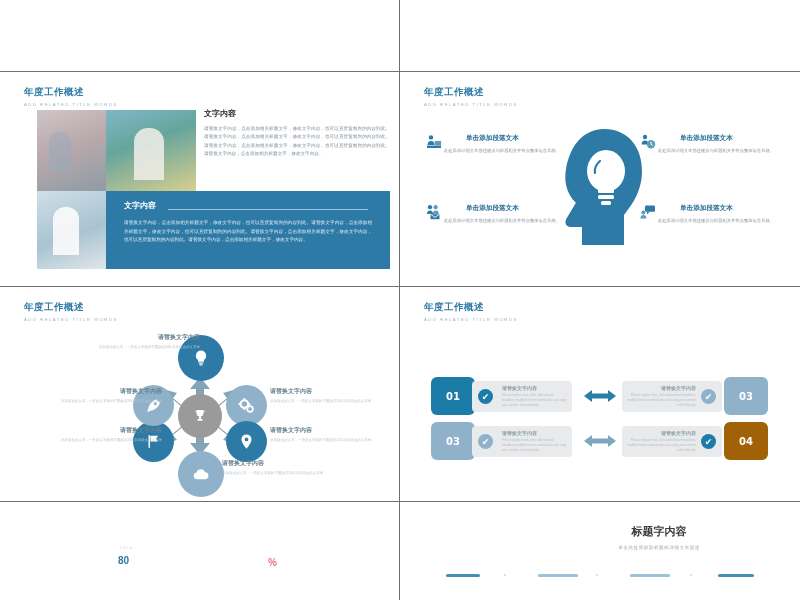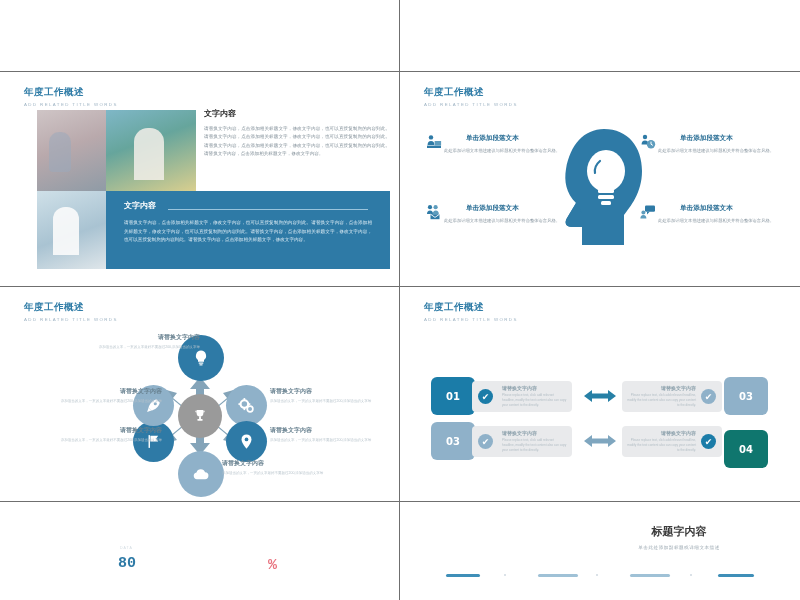--- a/index.html
+++ b/index.html
@@ -73,26 +73,26 @@
       font-size:10px;font-weight:bold;font-family:"DejaVu Sans",sans-serif;}
   .cardg{position:absolute;width:100px;height:31px;background:#e9eaec;border-radius:4px;}
   .cardg .ct{position:absolute;left:30px;top:4px;font-size:5px;color:#8fa3ae;font-weight:bold;
       font-family:"DejaVu Sans",sans-serif;}
   .cardg .cb{position:absolute;left:30px;top:12px;right:5px;font-size:3.1px;line-height:1.55;color:#b4bfc6;}
   .tick{position:absolute;left:6px;top:8px;width:15px;height:15px;border-radius:50%;
       display:flex;align-items:center;justify-content:center;color:#fff;font-size:9px;}
   .dbl{position:absolute;width:32px;height:14px;}
 
   
-  .s8 .bigtitle{position:absolute;left:164px;top:22px;width:230px;text-align:center;}
+  .s8 .bigtitle{position:absolute;left:144px;top:22px;width:230px;text-align:center;}
   .s8 .bigtitle .b1t{font-size:11px;color:#3b3b3b;font-weight:bold;font-family:"DejaVu Sans",sans-serif;}
   .s8 .bigtitle .b2t{font-size:4.6px;color:#9aa7b0;margin-top:6px;letter-spacing:.5px;}
   .s8 .bar{position:absolute;height:3px;background:#8fb9d2;border-radius:2px;}
   .s8 .dot{position:absolute;width:2px;height:2px;background:#cfd9e0;border-radius:50%;}
-  .s7 .num{position:absolute;font-size:15px;font-weight:bold;font-family:Liberation Mono, monospace;}
+  .s7 .num{position:absolute;font-size:10px;font-weight:bold;font-family:Liberation Sans, sans-serif;}
   .s7 .tiny{position:absolute;font-size:3.5px;color:#d3dce2;letter-spacing:1px;}
 </style>
 </head>
 <body>
 
 <div class="sheet">
   <div class="grid">
 
     <div class="slide clip-bottom">
       <div class="inner s1">
@@ -330,21 +330,21 @@
           <div class="cb">Please replace text, click add relevant headline, modify the text content also can copy your content to the directly.</div>
         </div>
         <svg class="dbl" style="left:184px;top:147px;" viewBox="0 0 32 14">
           <path d="M0 7 L8 1 L8 4.6 L24 4.6 L24 1 L32 7 L24 13 L24 9.4 L8 9.4 L8 13 z" fill="#7fa6bf"></path>
         </svg>
         <div class="cardg" style="left:222px;top:139px;">
           <div class="tick" style="left:auto;right:6px;background:#1b7ca8;">✔</div>
           <div class="ct" style="left:auto;right:26px;">请替换文字内容</div>
           <div class="cb" style="left:5px;right:26px;text-align:right;">Please replace text, click add relevant headline, modify the text content also can copy your content to the directly.</div>
         </div>
-        <div class="nm" style="left:324px;top:135px;background:#0f766e;margin-top:8px;">04</div>
+        <div class="nm" style="left:324px;top:135px;background:#a16207;">04</div>
       </div>
     </div>
 
     <div class="slide noborder">
       <div class="inner clip-top s7" style="height:215px">
         <div class="num" style="left:118px;top:53px;color:#2e7aa6;">80</div>
         <div class="num" style="left:268px;top:55px;color:#e8737f;">%</div>
         <div class="tiny" style="left:120px;top:44px;">DATA</div>
       </div>
     </div>

